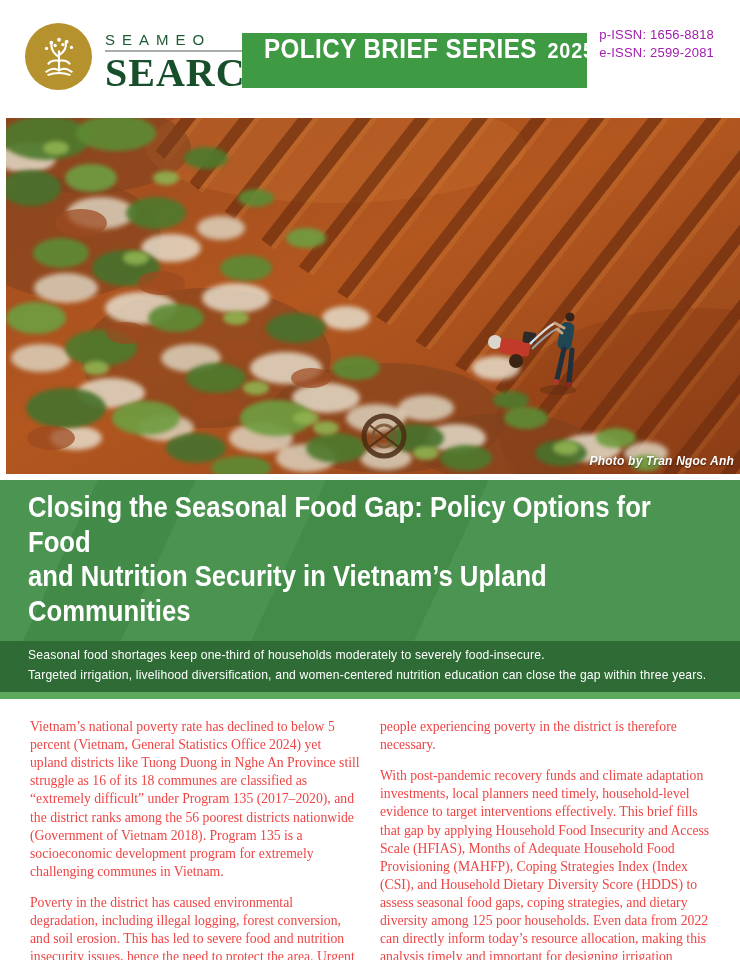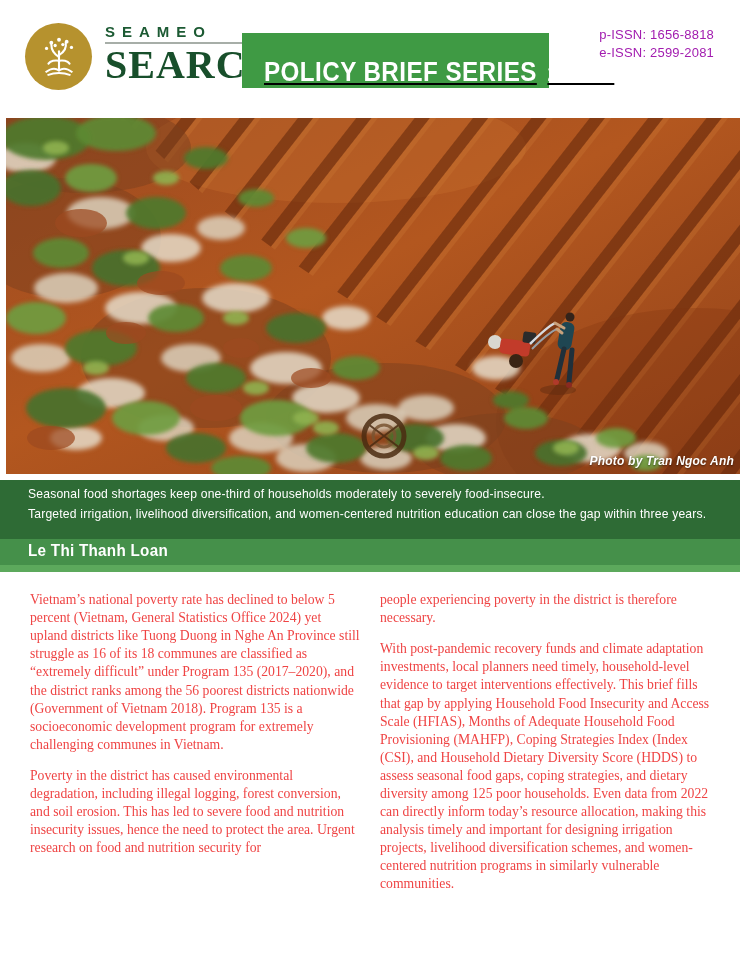--- a/index.html
+++ b/index.html
@@ -12,31 +12,31 @@
 
   
   .masthead { position:relative; height:112px; background:#fff; }
   .logo { position:absolute; left:25px; top:23px; display:flex; align-items:flex-start; }
   .logo-circle {
     width:67px; height:67px; border-radius:50%; background:#b6922e;
     display:flex; align-items:center; justify-content:center; flex:0 0 auto;
   }
   .logo-text { margin-left:13px; }
   .logo-top {
-    color:#1c5a33; font-size:15px; font-weight:bold;
-    letter-spacing:7px; white-space:nowrap;
+    color:#1c5a33; font-size:15px; font-weight:normal;
+    letter-spacing:7px; margin-top:8px; white-space:nowrap;
   }
   .logo-rule { height:2px; background:#a7aea8; width:138px; margin-top:2px; }
   .logo-main {
     color:#184f2b; font-family:"Liberation Serif", serif; font-weight:bold;
     font-size:40px; line-height:1.05; letter-spacing:1px; margin-top:0;
   }
   .banner {
-    position:absolute; left:242px; top:33px; width:307px; height:55px;
-    background:#3f9a44; display:flex; align-items:flex-end; padding-left:22px;text-decoration:underline;
+    position:absolute; left:242px; top:33px; width:345px; height:55px;
+    background:#3f9a44; display:flex; align-items:flex-start; padding-left:22px;
   }
   .banner-inner {
     transform:scaleX(.88); transform-origin:left center;
     white-space:nowrap; color:#fff; font-weight:bold; display:flex; align-items:baseline;
   }
   .banner-title { font-size:27.5px; letter-spacing:.5px; }
   .banner-issue { font-size:22.5px; margin-left:12px; letter-spacing:1px; }
   .issn {
     position:absolute; right:26px; top:26px; color:#a21caf;
     font-size:13px; line-height:1.35; letter-spacing:.2px; text-align:left;
@@ -53,21 +53,21 @@
 
   
   .title-band { background:#45904a; padding:10px 28px 13px;
     background-image:linear-gradient(115deg, rgba(255,255,255,.04) 0 12%, rgba(0,0,0,.04) 12% 24%, rgba(255,255,255,.03) 24% 40%, rgba(0,0,0,.03) 40% 60%, rgba(255,255,255,.04) 60% 100%);
   }
   .brief-title {
     margin:0; color:#fff; font-weight:bold; font-size:30px; line-height:1.15;
     white-space:pre-line; width:117%; transform:scaleX(.855); transform-origin:left top;
     letter-spacing:0;
   }
-  .subtitle-band { background:#2e6b35; padding:4px 28px 16px; }
+  .subtitle-band { background:#2e6b35; padding:4px 28px 8px; }
   .subtitle-line {
     color:#fff; font-size:13.5px; line-height:1.45; letter-spacing:.2px;
     width:111%; transform:scaleX(.9); transform-origin:left center;
   }
   .author-band { background:#45904a; padding:3px 28px 5px; }
   .author {
     display:inline-block; color:#fff; font-weight:bold; font-size:16px;
     letter-spacing:.3px; transform:scaleX(.95); transform-origin:left center;
   }
   .band-footer { height:7px; background:#5ca95c; }
@@ -268,26 +268,27 @@
         <path d="M558,231 L551,261" stroke="#20303b" stroke-width="5" stroke-linecap="round"></path>
         <path d="M566,232 L563,264" stroke="#20303b" stroke-width="5" stroke-linecap="round"></path>
         <circle cx="550" cy="264" r="3" fill="#b03a2a"></circle>
         <circle cx="563" cy="267" r="3" fill="#8a2a20"></circle>
       </g>
     </svg>
     <figcaption class="credit">Photo by Tran Ngoc Anh</figcaption>
   </figure>
 
   <section class="title-block">
+    <div class="title-band">
+      <h1 class="brief-title">Closing the Seasonal Food Gap: Policy Options for Food
+and Nutrition Security in Vietnam’s Upland Communities</h1>
+    </div>
     <div class="subtitle-band">
       <div class="subtitle-line">Seasonal food shortages keep one-third of households moderately to severely food-insecure.</div>
       <div class="subtitle-line">Targeted irrigation, livelihood diversification, and women-centered nutrition education can close the gap within three years.</div>
-    </div>
-    <div class="author-band">
-      <span class="author">Le Thi Thanh Loan</span>
     </div>
     <div class="band-footer"></div>
   </section>
 
   <main class="body">
     <div class="col">
       <p>Vietnam’s national poverty rate has declined to below 5 percent (Vietnam, General Statistics Office 2024) yet upland districts like Tuong Duong in Nghe An Province still struggle as 16 of its 18 communes are classified as “extremely difficult” under Program 135 (2017–2020), and the district ranks among the 56 poorest districts nationwide (Government of Vietnam 2018). Program 135 is a socioeconomic development program for extremely challenging communes in Vietnam.</p>
       <p>Poverty in the district has caused environmental degradation, including illegal logging, forest conversion, and soil erosion. This has led to severe food and nutrition insecurity issues, hence the need to protect the area. Urgent research on food and nutrition security for</p>
     </div>
     <div class="col">

